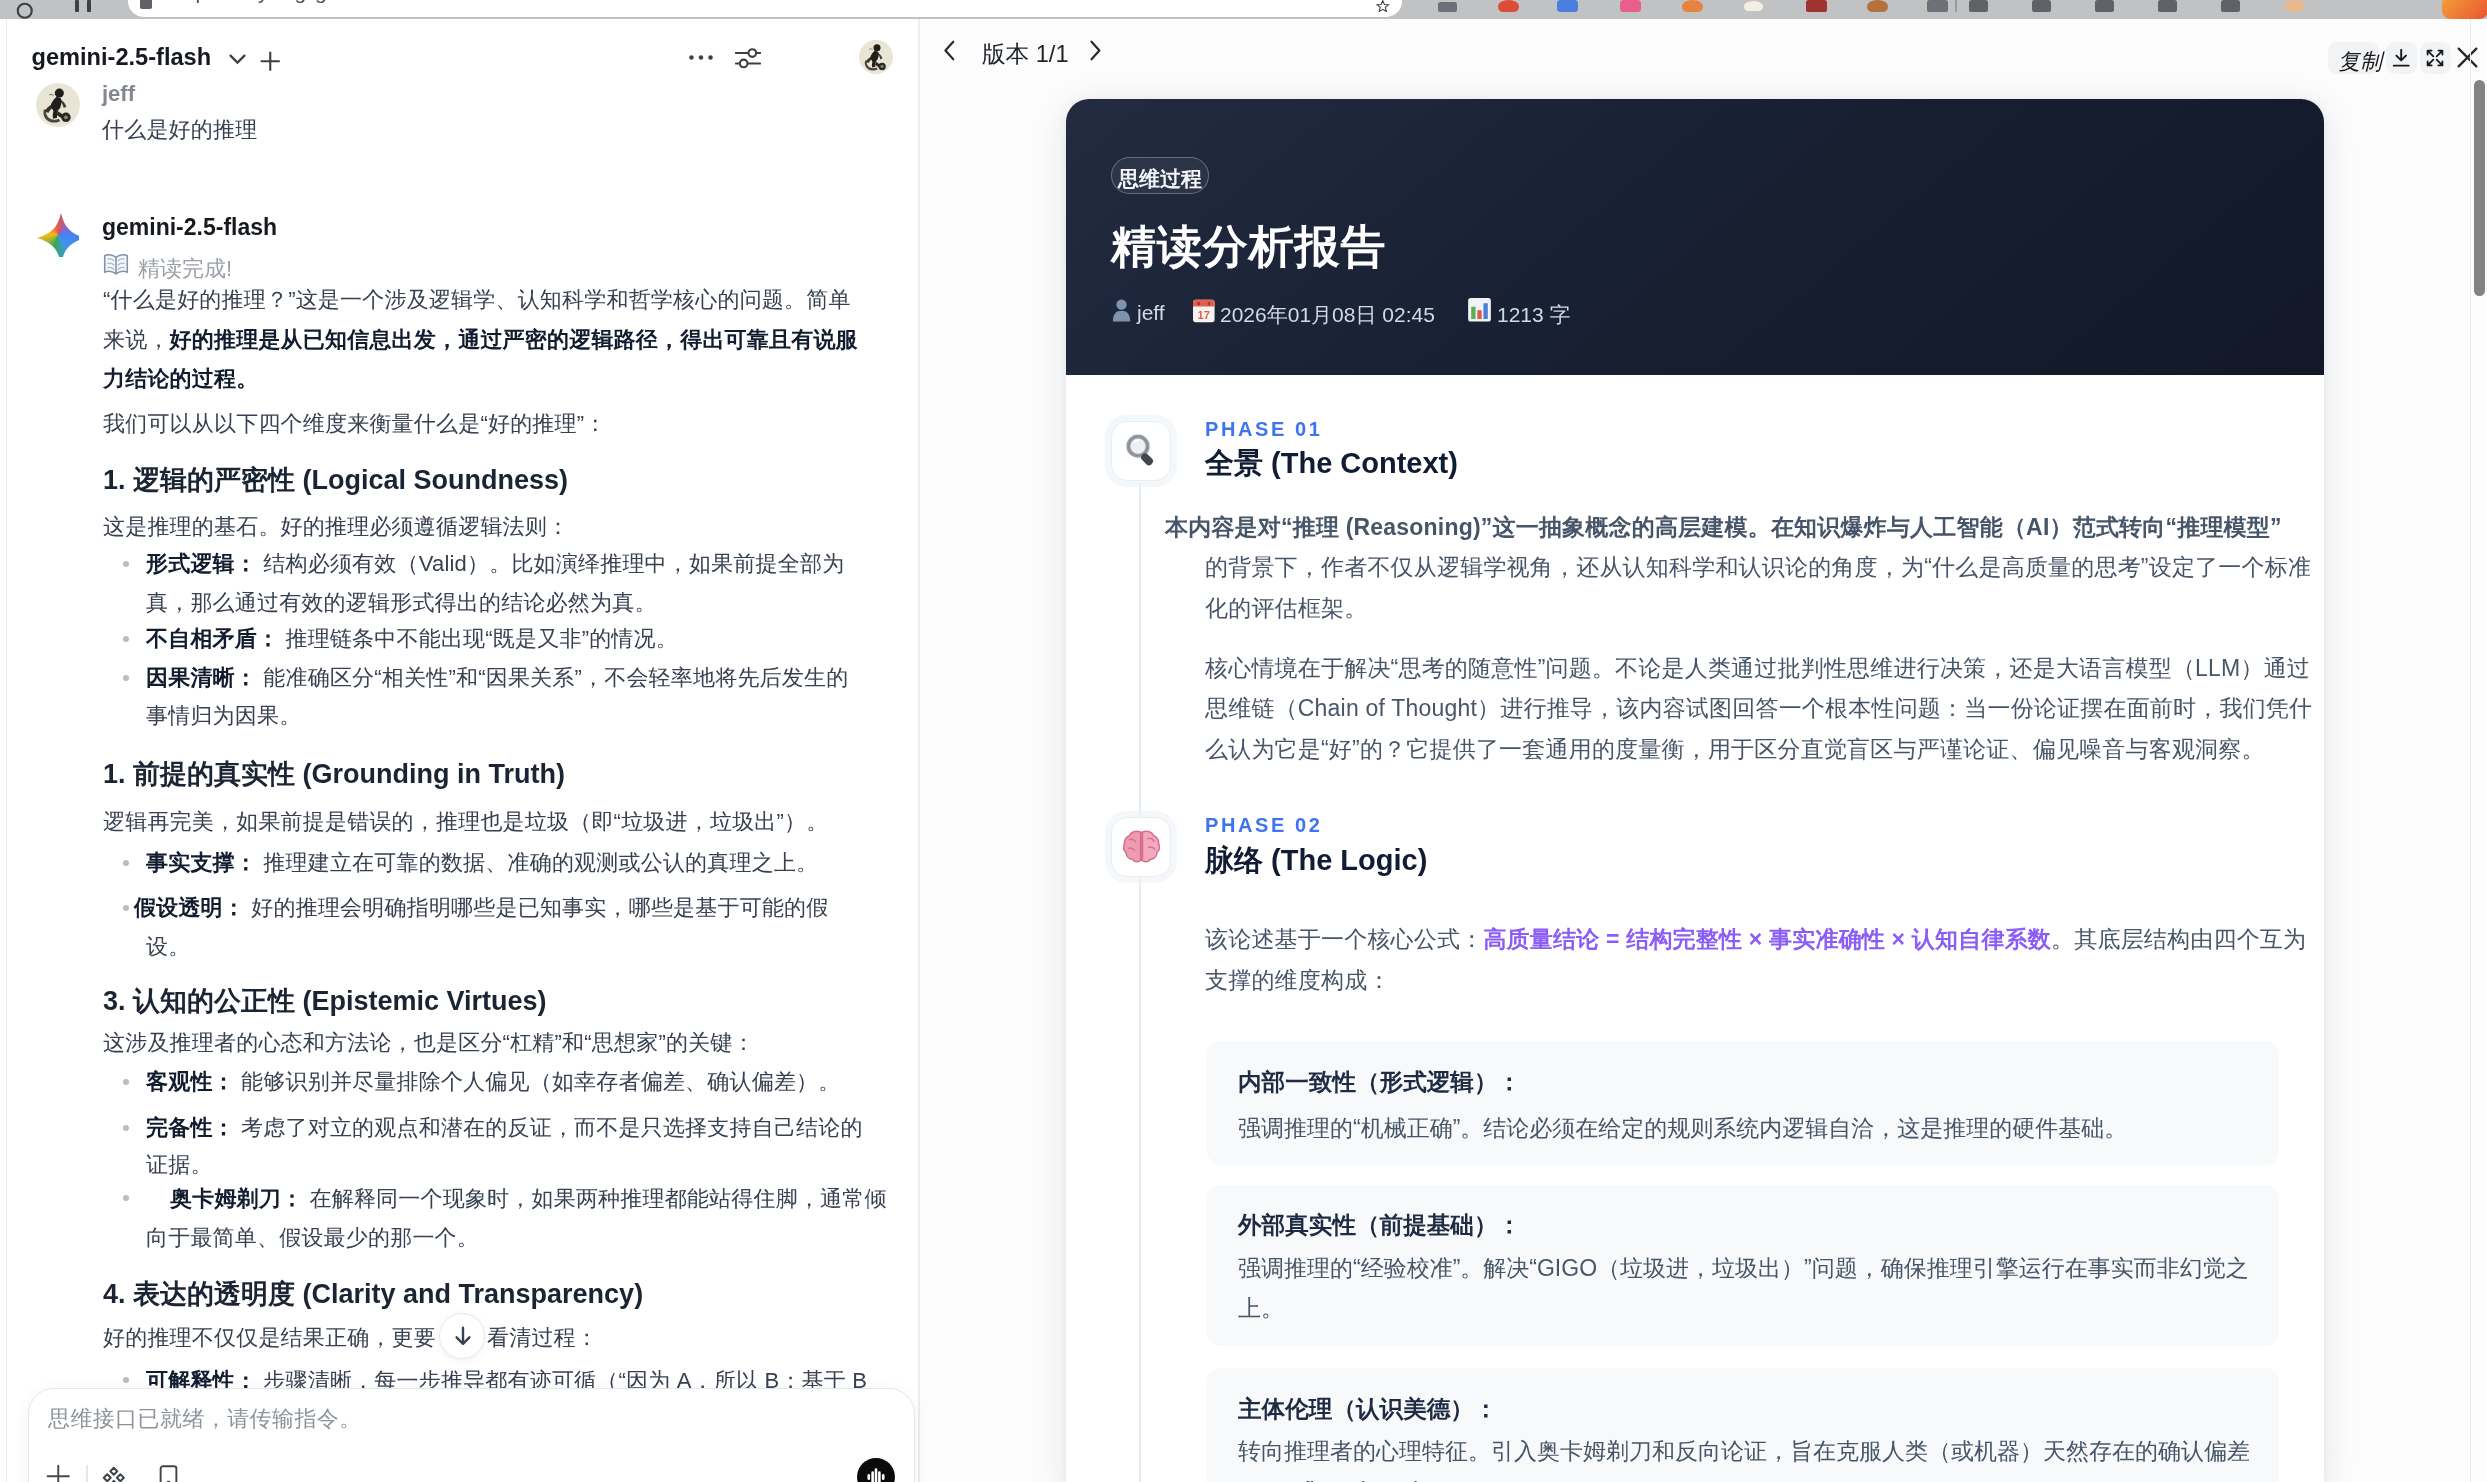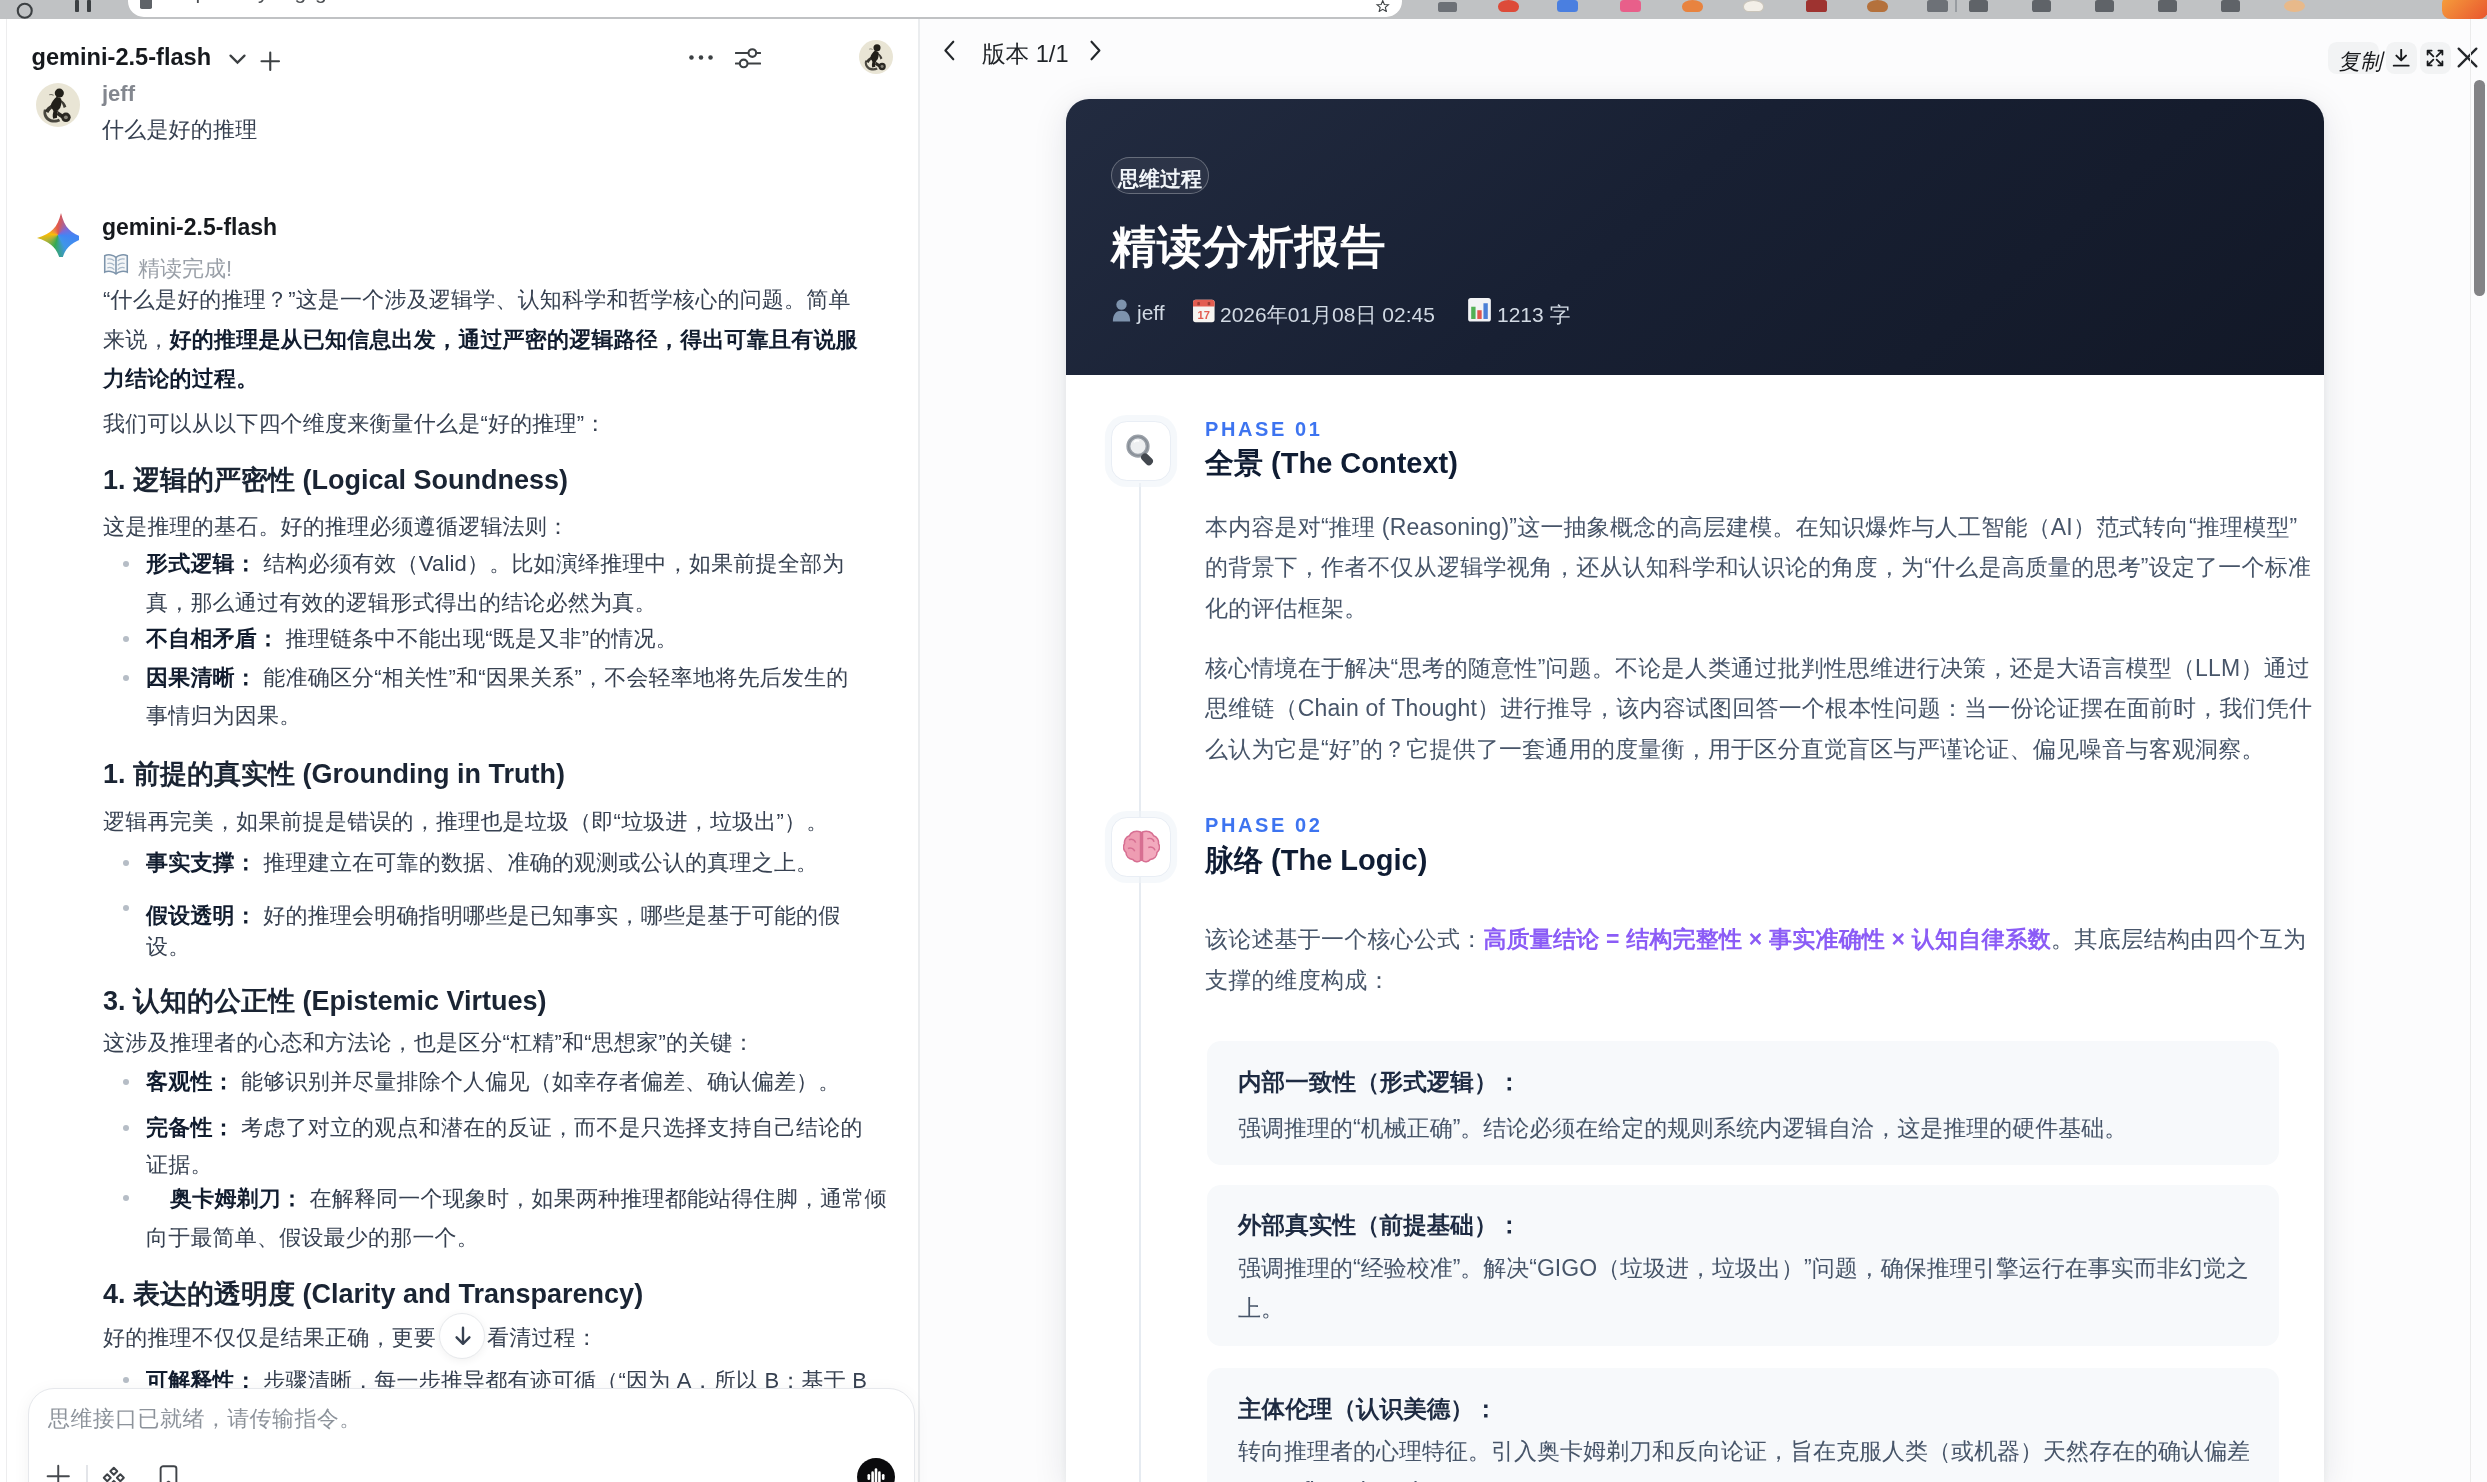--- a/index.html
+++ b/index.html
@@ -101,21 +101,21 @@
 <div class="cline" style="left:146px;top:628px;"><b>不自相矛盾：</b> 推理链条中不能出现“既是又非”的情况。</div>
 <div class="dot" style="left:123px;top:675px;"></div>
 <div class="cline" style="left:146px;top:667px;"><b>因果清晰：</b> 能准确区分“相关性”和“因果关系”，不会轻率地将先后发生的</div>
 <div class="cline" style="left:146px;top:705px;">事情归为因果。</div>
 
 <div class="chead" style="left:103px;top:758px;">1. 前提的真实性 (Grounding in Truth)</div>
 <div class="cline" style="left:103px;top:811px;">逻辑再完美，如果前提是错误的，推理也是垃圾（即“垃圾进，垃圾出”）。</div>
 <div class="dot" style="left:123px;top:860px;"></div>
 <div class="cline" style="left:146px;top:852px;"><b>事实支撑：</b> 推理建立在可靠的数据、准确的观测或公认的真理之上。</div>
 <div class="dot" style="left:123px;top:905px;"></div>
-<div class="cline" style="left:146px;top:897px;margin-top:8px;"><b>假设透明：</b> 好的推理会明确指明哪些是已知事实，哪些是基于可能的假</div>
+<div class="cline" style="left:134px;top:897px;"><b>假设透明：</b> 好的推理会明确指明哪些是已知事实，哪些是基于可能的假</div>
 <div class="cline" style="left:146px;top:936px;">设。</div>
 
 <div class="chead" style="left:103px;top:985px;">3. 认知的公正性 (Epistemic Virtues)</div>
 <div class="cline" style="left:103px;top:1032px;">这涉及推理者的心态和方法论，也是区分“杠精”和“思想家”的关键：</div>
 <div class="dot" style="left:123px;top:1079px;"></div>
 <div class="cline" style="left:146px;top:1071px;"><b>客观性：</b> 能够识别并尽量排除个人偏见（如幸存者偏差、确认偏差）。</div>
 <div class="dot" style="left:123px;top:1125px;"></div>
 <div class="cline" style="left:146px;top:1117px;"><b>完备性：</b> 考虑了对立的观点和潜在的反证，而不是只选择支持自己结论的</div>
 <div class="cline" style="left:146px;top:1154px;">证据。</div>
 <div class="dot" style="left:123px;top:1195px;"></div>
@@ -223,21 +223,21 @@
 
 <div class="iconbox abs" style="left:1111px;top:421px;width:60px;height:60px;background:#fff;border:1.8px solid #e9eef5;border-radius:15.8px;box-shadow:0 0 0 6.1px rgba(238,243,249,.6);z-index:5;"></div>
 <svg class="abs" style="left:1124px;top:433px;z-index:6;" width="35" height="35" viewBox="0 0 40 40">
     <circle cx="16" cy="15" r="11" fill="#edeff1" stroke="#9aa0a8" stroke-width="4.6"></circle>
     <circle cx="16" cy="15" r="11" fill="none" stroke="#70777f" stroke-width="1.4" opacity=".5"></circle>
     <path d="M12 10 C13 8.8 15 8.4 16.6 9" stroke="#fff" stroke-width="2" fill="none" stroke-linecap="round"></path>
     <rect x="24.2" y="21.6" width="15" height="9" rx="4.2" transform="rotate(45 24.2 21.6)" fill="#43484f"></rect>
   </svg>
 <div class="phlabel" style="left:1205px;top:418px;">PHASE 01</div>
 <div class="phtitle" style="left:1205px;top:444px;">全景 (The Context)</div>
-<div class="rline" style="left:1205px;top:511px;">本内容是对“推理 (Reasoning)”这一抽象概念的高层建模。在知识爆炸与人工智能（AI）范式转向“推理模型”</div>
+<div class="rline" style="left:1165px;top:511px;font-weight:bold;">本内容是对“推理 (Reasoning)”这一抽象概念的高层建模。在知识爆炸与人工智能（AI）范式转向“推理模型”</div>
 <div class="rline" style="left:1205px;top:551px;">的背景下，作者不仅从逻辑学视角，还从认知科学和认识论的角度，为“什么是高质量的思考”设定了一个标准</div>
 <div class="rline" style="left:1205px;top:592px;">化的评估框架。</div>
 <div class="rline" style="left:1205px;top:652px;">核心情境在于解决“思考的随意性”问题。不论是人类通过批判性思维进行决策，还是大语言模型（LLM）通过</div>
 <div class="rline" style="left:1205px;top:692px;">思维链（Chain of Thought）进行推导，该内容试图回答一个根本性问题：当一份论证摆在面前时，我们凭什</div>
 <div class="rline" style="left:1205px;top:733px;">么认为它是“好”的？它提供了一套通用的度量衡，用于区分直觉盲区与严谨论证、偏见噪音与客观洞察。</div>
 
 <div class="iconbox abs" style="left:1111px;top:817px;width:60px;height:60px;background:#fff;border:1.8px solid #e9eef5;border-radius:15.8px;box-shadow:0 0 0 6.1px rgba(238,243,249,.6);z-index:5;"></div>
 <svg class="abs" style="left:1123px;top:830px;z-index:6;" width="37" height="33" viewBox="0 0 38 34">
     <path d="M18 2 C13 0 8 2 6.5 6 C3 7 1 10.5 1.5 14 C-0.5 17 0.5 21 3 23 C3 27 6 30 10 30.5 C12 33 16 33.5 18 31.5 Z" fill="#ee9cb2" stroke="#d76f92" stroke-width="1.6"></path>
     <path d="M20 2 C25 0 30 2 31.5 6 C35 7 37 10.5 36.5 14 C38.5 17 37.5 21 35 23 C35 27 32 30 28 30.5 C26 33 22 33.5 20 31.5 Z" fill="#f3aabe" stroke="#d76f92" stroke-width="1.6"></path>

